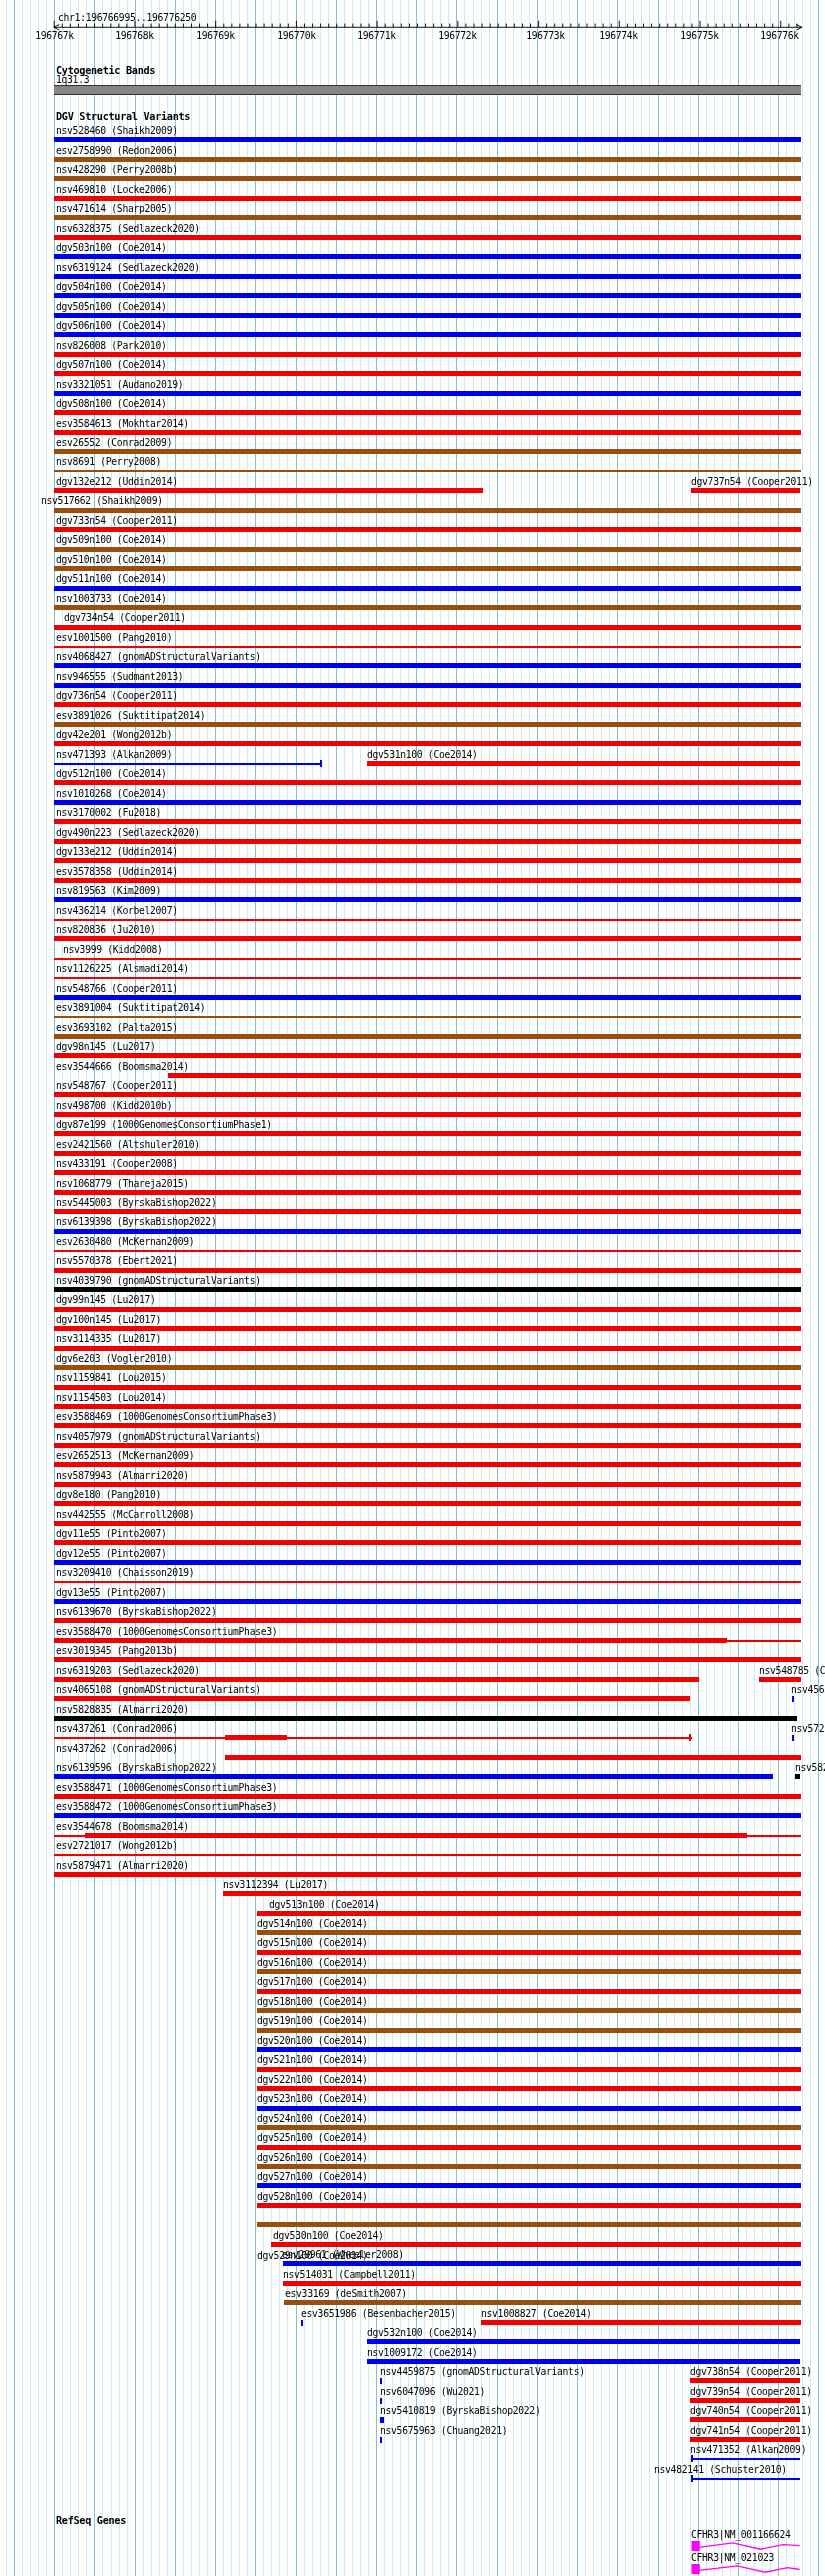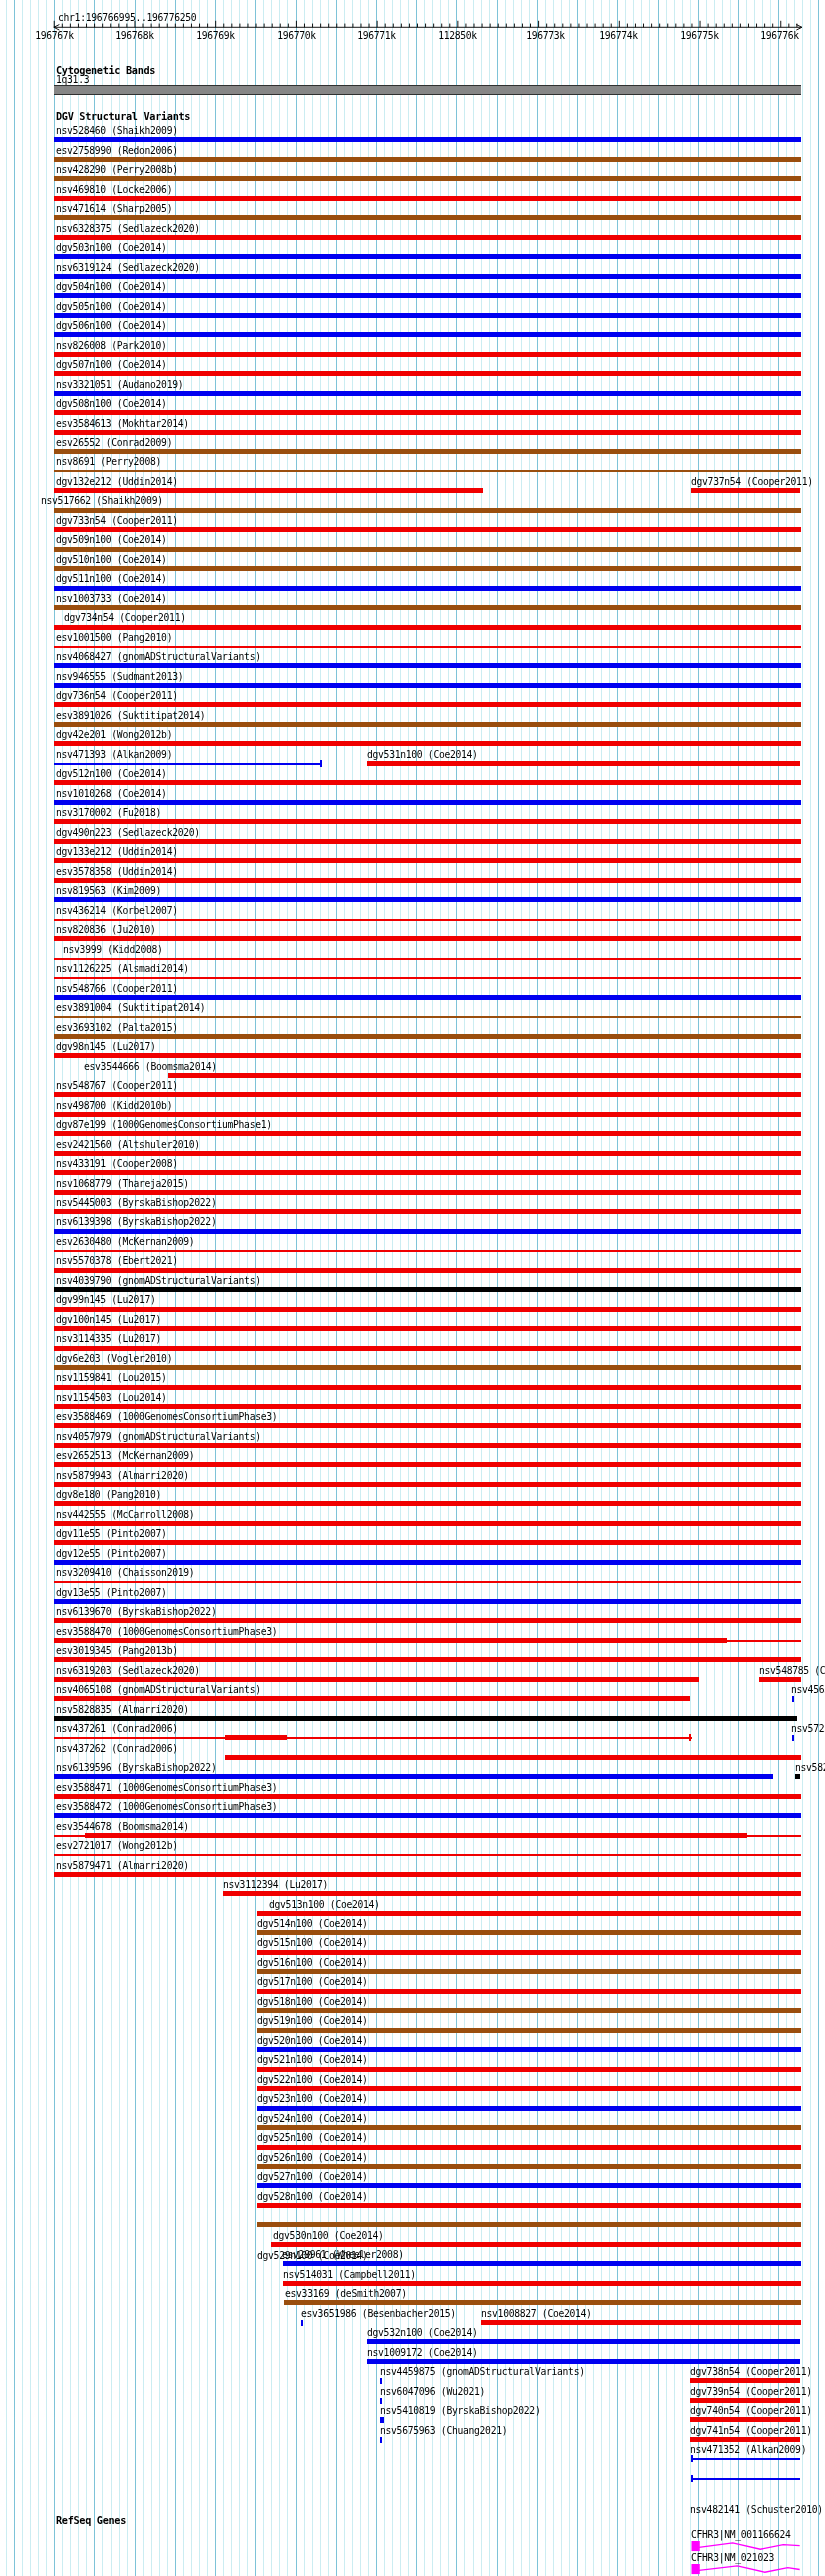--- a/index.html
+++ b/index.html
@@ -222,21 +222,21 @@
     <line x1="841.2549972987574" y1="4" x2="841.2549972987574" y2="11" stroke="#000" stroke-width="1"></line>
     <line x1="849.9529983792545" y1="7" x2="849.9529983792545" y2="11" stroke="#000" stroke-width="1"></line>
     <line x1="858.6509994597515" y1="7" x2="858.6509994597515" y2="11" stroke="#000" stroke-width="1"></line>
   </svg>
 <div id="tick-labels">
     <div class="ticklabel" style="left: 22px;">196767k</div>
     <div class="ticklabel" style="left: 102px;">196768k</div>
     <div class="ticklabel" style="left: 183px;">196769k</div>
     <div class="ticklabel" style="left: 264px;">196770k</div>
     <div class="ticklabel" style="left: 344px;">196771k</div>
-    <div class="ticklabel" style="left: 425px;">112850k</div>
+    <div class="ticklabel" style="left: 425px;">196772k</div>
     <div class="ticklabel" style="left: 505px; padding-left: 8px;">196773k</div>
     <div class="ticklabel" style="left: 586px;">196774k</div>
     <div class="ticklabel" style="left: 667px;">196775k</div>
     <div class="ticklabel" style="left: 747px;">196776k</div>
   </div>
 
 <div class="hdr" style="left:56px;top:65px;">Cytogenetic Bands</div>
 <div class="lbl" style="left:56px;top:75px;">1q31.3</div>
 <div id="cyto-band-bar"></div>
 
@@ -336,21 +336,21 @@
     <div class="lbl" style="left: 56px; top: 964px;">nsv1126225 (Alsmadi2014)</div>
     <div class="bar" style="left: 54px; width: 747px; background: rgb(240, 0, 0); top: 977px; height: 1.9px;"></div>
     <div class="lbl" style="left: 56px; top: 984px;">nsv548766 (Cooper2011)</div>
     <div class="bar" style="left: 54px; width: 747px; background: rgb(0, 0, 240); top: 995px; height: 4.6px;"></div>
     <div class="lbl" style="left: 56px; top: 1003px;">esv3891004 (Suktitipat2014)</div>
     <div class="bar" style="left: 54px; width: 747px; background: rgb(154, 78, 14); top: 1016px; height: 1.9px;"></div>
     <div class="lbl" style="left: 56px; top: 1023px;">esv3693102 (Palta2015)</div>
     <div class="bar" style="left: 54px; width: 747px; background: rgb(154, 78, 14); top: 1034px; height: 4.6px;"></div>
     <div class="lbl" style="left: 56px; top: 1042px;">dgv98n145 (Lu2017)</div>
     <div class="bar" style="left: 54px; width: 747px; background: rgb(240, 0, 0); top: 1053px; height: 4.6px;"></div>
-    <div class="lbl" style="left: 56px; top: 1062px; margin-left: 28px;">esv3544666 (Boomsma2014)</div>
+    <div class="lbl" style="left: 56px; top: 1062px;">esv3544666 (Boomsma2014)</div>
     <div class="bar" style="left: 168px; width: 633px; background: rgb(240, 0, 0); top: 1073px; height: 4.6px;"></div>
     <div class="lbl" style="left: 56px; top: 1081px;">nsv548767 (Cooper2011)</div>
     <div class="bar" style="left: 54px; width: 747px; background: rgb(240, 0, 0); top: 1092px; height: 4.6px;"></div>
     <div class="lbl" style="left: 56px; top: 1101px;">nsv498700 (Kidd2010b)</div>
     <div class="bar" style="left: 54px; width: 747px; background: rgb(240, 0, 0); top: 1112px; height: 4.6px;"></div>
     <div class="lbl" style="left: 56px; top: 1120px;">dgv87e199 (1000GenomesConsortiumPhase1)</div>
     <div class="bar" style="left: 54px; width: 747px; background: rgb(240, 0, 0); top: 1131px; height: 4.6px;"></div>
     <div class="lbl" style="left: 56px; top: 1140px;">esv2421560 (Altshuler2010)</div>
     <div class="bar" style="left: 54px; width: 747px; background: rgb(240, 0, 0); top: 1151px; height: 4.6px;"></div>
     <div class="lbl" style="left: 56px; top: 1159px; text-align: right;">nsv433191 (Cooper2008)</div>
@@ -504,21 +504,21 @@
     <div class="lbl" style="left: 690px; top: 2406px; text-align: right;">dgv740n54 (Cooper2011)</div>
     <div class="bar" style="left: 380px; width: 3.7px; background: rgb(0, 0, 240); top: 2417px; height: 5.6px;"></div>
     <div class="bar" style="left: 690px; width: 110px; background: rgb(240, 0, 0); top: 2417px; height: 4.6px;"></div>
     <div class="lbl" style="left: 380px; top: 2426px;">nsv5675963 (Chuang2021)</div>
     <div class="lbl" style="left: 690px; top: 2426px;">dgv741n54 (Cooper2011)</div>
     <div class="bar" style="left: 380px; width: 1.9px; background: rgb(0, 0, 240); top: 2437px; height: 5.6px;"></div>
     <div class="bar" style="left: 690px; width: 110px; background: rgb(240, 0, 0); top: 2437px; height: 4.6px;"></div>
     <div class="lbl" style="left: 690px; top: 2445px;">nsv471352 (Alkan2009)</div>
     <div class="bar" style="left: 691px; width: 109px; background: rgb(0, 0, 240); top: 2458px; height: 1.9px;"></div>
     <div class="bar" style="left: 691px; width: 1.9px; background: rgb(0, 0, 240); top: 2455px; height: 6.5px;"></div>
-    <div class="lbl" style="left: 690px; top: 2465px; margin-top: 40px;">nsv482141 (Schuster2010)</div>
+    <div class="lbl" style="left: 654px; top: 2465px;">nsv482141 (Schuster2010)</div>
     <div class="bar" style="left: 691px; width: 109px; background: rgb(0, 0, 240); top: 2478px; height: 1.9px;"></div>
     <div class="bar" style="left: 691px; width: 1.9px; background: rgb(0, 0, 240); top: 2475px; height: 6.5px;"></div>
   </div>
 
 <div class="hdr" style="left:56px;top:2515px;">RefSeq Genes</div>
 <div id="gene-rows">
     <div class="lbl" style="left: 691px; top: 2530px;">CFHR3|NM_001166624</div>
     <svg width="111" height="11" style="position: absolute; left: 691px; top: 2541px; overflow: visible;" viewBox="0 0 120 12">
       <rect x="0" y="0" width="9" height="11" fill="#FF00FF"></rect>
       <polyline points="8,7 45,2 75,9 100,4 118,5" fill="none" stroke="#FF00FF" stroke-width="1.5"></polyline>

